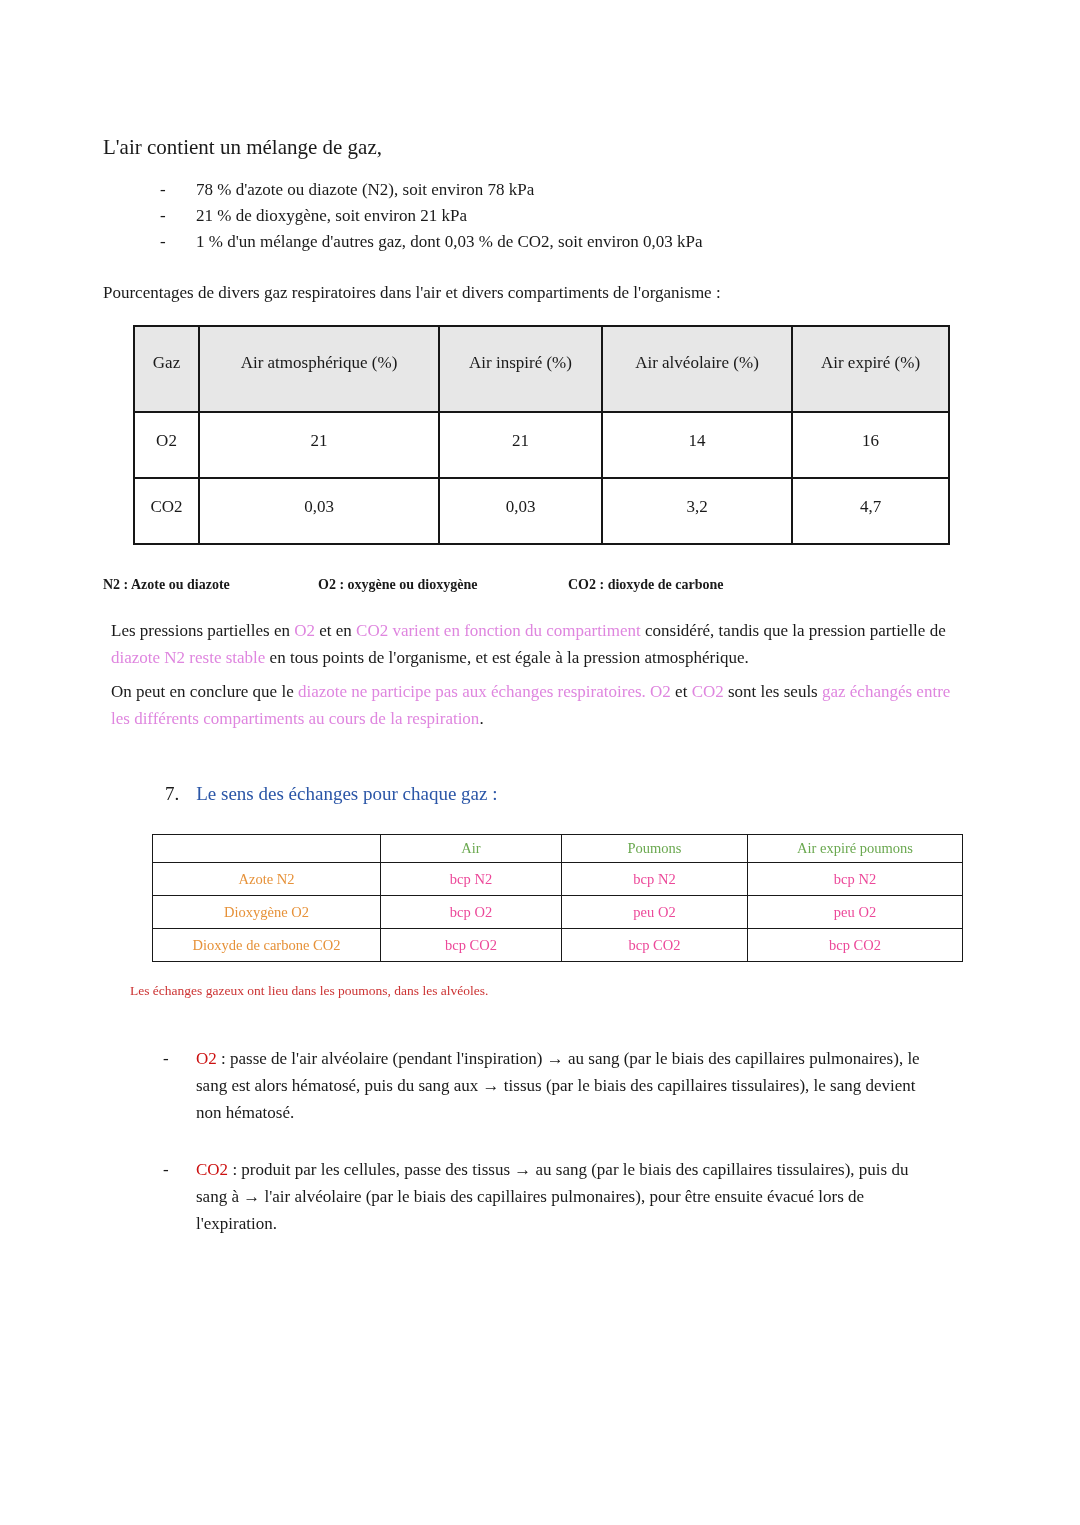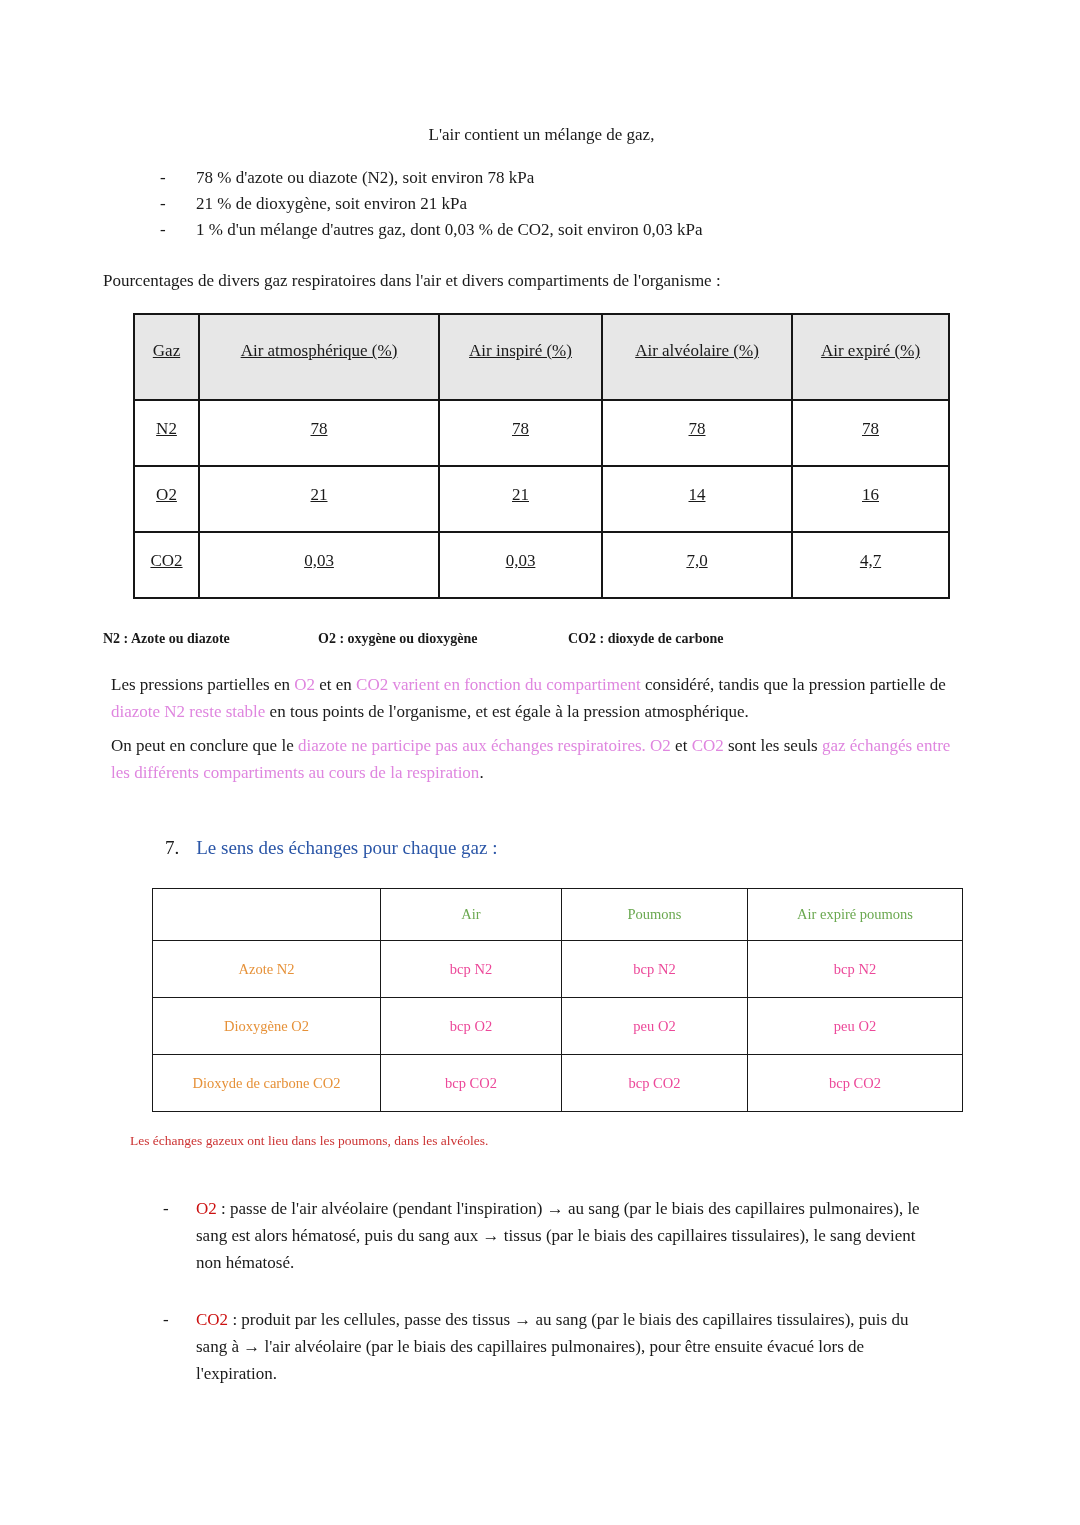--- a/index.html
+++ b/index.html
@@ -7,48 +7,48 @@
     --red:#cc1111; --red-note:#cc3333; --text:#1a1a1a; --table-header-bg:#e7e7e7;
   }
   html,body{margin:0;padding:0;background:#ffffff;}
   .page{
     position:relative; width:1080px; height:1525px; background:#fff;
     font-family:"Liberation Serif","DejaVu Serif",serif; color:var(--text);
     overflow:hidden; box-sizing:border-box;
   }
   .content{padding:122px 100px 0 103px; box-sizing:border-box;}
 
-  .lead{font-size:17px; margin:0 0 17px 0; line-height:26px;text-align:center;}
+  .lead{font-size:21px; margin:12px 0 17px 0; line-height:26px;}
 
   ul.dash-list{list-style:none; margin:0 0 25px 57px; padding:0;}
   ul.dash-list li{display:flex; font-size:17px; line-height:26px;}
   .dash{width:36px; flex:0 0 36px;}
 
   .caption{font-size:17px; margin:0 0 19px 0; line-height:26px;}
 
   table.t1{border-collapse:collapse; table-layout:fixed; width:815px; margin-left:30px;}
   table.t1 th, table.t1 td{
-    border:2px solid #161616; text-align:center; font-weight:normal; font-size:17px;text-decoration:underline;
+    border:2px solid #161616; text-align:center; font-weight:normal; font-size:17px;
   }
   table.t1 thead th{background:var(--table-header-bg); height:64px; padding:4px 4px 16px; vertical-align:middle;}
   table.t1 tbody td{height:56px; vertical-align:middle; padding:0 4px 8px;}
 
   .t1-footnotes{display:flex; margin:31px 0 0 0; font-size:14px; line-height:18px;font-weight:bold;}
   .t1-footnotes .fn1{width:215px; flex:0 0 215px;}
   .t1-footnotes .fn2{width:250px; flex:0 0 250px;}
 
   .para-block{margin-top:24px; font-size:17px; line-height:26.5px; width:875px;}
   .para-block p{margin:8px;}
 
   .heading7{margin:49px 0 0 62px; font-size:19px; line-height:26px;}
   .heading7 .num{color:var(--text); margin-right:17px;}
   .heading7 .title{color:var(--blue);}
 
   table.t2{border-collapse:collapse; table-layout:fixed; width:810px; margin:27px 0 0 49px; font-size:14.5px;}
-  table.t2 th, table.t2 td{border:1.5px solid #191919; text-align:center; font-weight:normal; padding:12px 3px;}
+  table.t2 th, table.t2 td{border:1.5px solid #191919; text-align:center; font-weight:normal; padding:0 3px;}
   table.t2 thead th{height:27px; color:var(--green);}
   table.t2 tbody th.rowlabel{color:var(--orange); height:32px;}
   table.t2 tbody td{height:32px; color:#ec4899;}
 
   .red-note{margin:20px 0 0 27px; font-size:13.5px; color:var(--red-note); line-height:18px;}
 
   ul.bottom-list{list-style:none; margin:45px 0 0 60px; padding:0;}
   ul.bottom-list li{display:flex; margin-bottom:30px;}
   ul.bottom-list .dash{width:33px; flex:0 0 33px; font-size:17px; line-height:27px;}
   ul.bottom-list .btext{width:724px; font-size:17px; line-height:27px;}
@@ -90,38 +90,31 @@
         <tr>
             <th>Gaz</th>
             <th>Air atmosphérique (%)</th>
             <th>Air inspiré (%)</th>
             <th>Air alvéolaire (%)</th>
             <th>Air expiré (%)</th>
           </tr>
       </thead>
       <tbody>
           <tr>
-            <td>N2</td>
-            <td>78</td>
-            <td>78</td>
-            <td>78</td>
-            <td>78</td>
-          </tr>
-          <tr>
             <td>O2</td>
             <td>21</td>
             <td>21</td>
             <td>14</td>
             <td>16</td>
           </tr>
           <tr>
             <td>CO2</td>
             <td>0,03</td>
             <td>0,03</td>
-            <td>7,0</td>
+            <td>3,2</td>
             <td>4,7</td>
           </tr>
         </tbody>
     </table>
 
     <div class="t1-footnotes">
       <span class="fn1">N2 : Azote  ou diazote</span>
       <span class="fn2">O2 : oxygène ou dioxygène</span>
       <span class="fn3">CO2 : dioxyde de carbone</span>
     </div>

